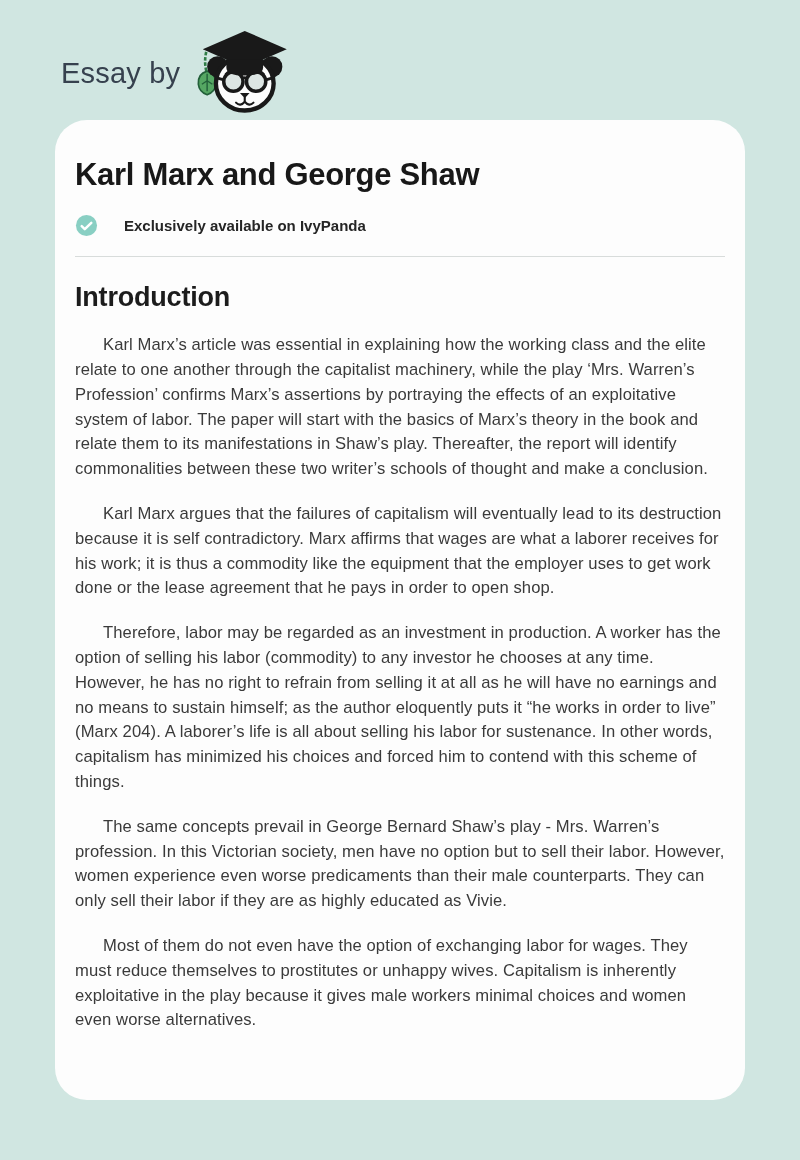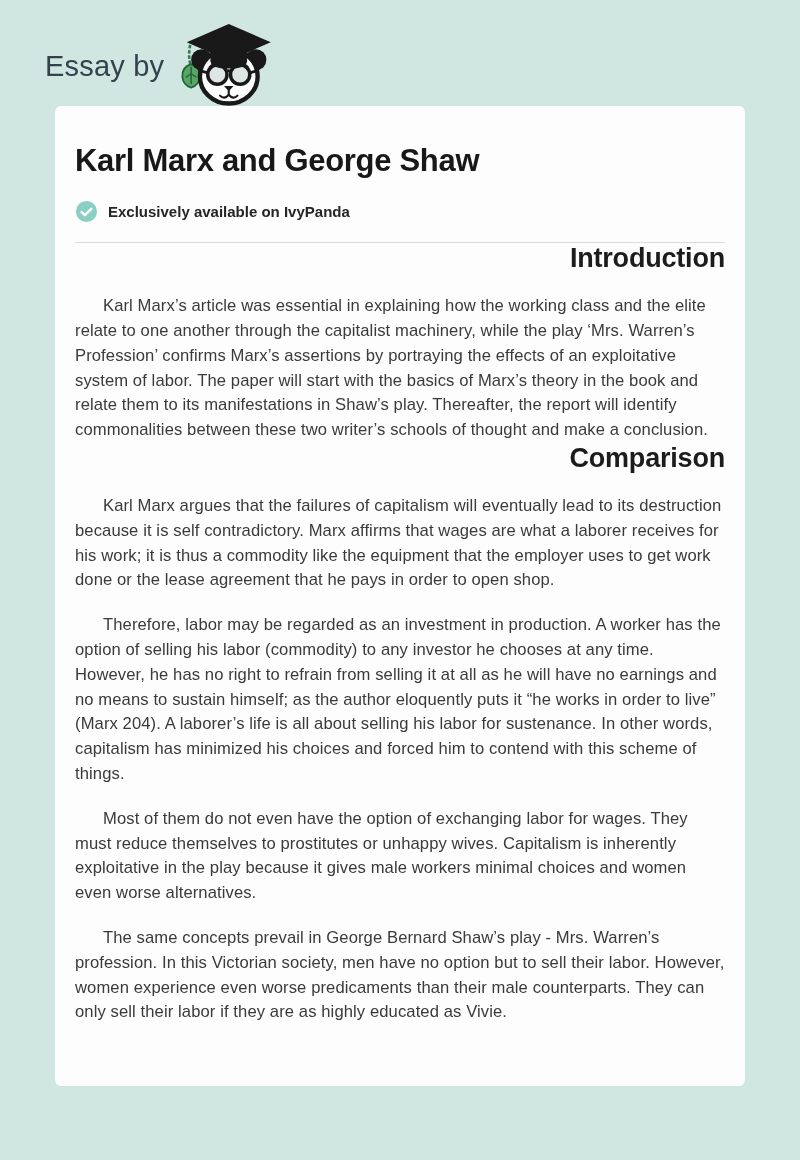--- a/index.html
+++ b/index.html
@@ -17,22 +17,22 @@
     font-family: "Liberation Sans", sans-serif;
   }
   body {
     height: 1160px;
     background: var(--background);
     overflow: hidden;
   }
   .header {
     display: flex;
     align-items: center;
-    padding: 26px 0 0 45px;
-    height: 106px;
+    padding: 26px 0 0 61px;
+    height: 120px;
   }
   .header .prefix {
     font-size: 29px;
     color: #36414e;
     letter-spacing: 0.2px;
   }
   .header .logo {
     margin: 2px 10px 0 14px;
     flex: 0 0 auto;
   }
@@ -44,54 +44,54 @@
     letter-spacing: 0.3px;
   }
   .header .brand sup {
     font-size: 16px;
     vertical-align: 14px;
   }
   .card {
     width: 690px;
     margin: 0 auto;
     background: var(--card);
-    border-radius: 6px;
+    border-radius: 32px;
     padding: 36px 20px 42px 20px;
     min-height: 980px;
   }
   .page-title {
     font-size: 31px;
     font-weight: bold;
     color: #181818;
     letter-spacing: -0.3px;
     line-height: 1.2;
   }
   .availability {
     display: flex;
     align-items: center;
-    gap: 10px;
+    gap: 26px;
     margin-top: 21px;
   }
   .availability .label {
     font-size: 15px;
     font-weight: bold;
     color: #252525;
   }
   .divider {
     border: none;
     border-top: 1px solid var(--divider);
     margin-top: 19px;
   }
   h2.section-heading {
     font-size: 27px;
     font-weight: bold;
     color: var(--heading);
     letter-spacing: -0.2px;
     line-height: 1.15;
-    text-align: right;
+    margin-top: 25px;
   }
   p.paragraph {
     font-size: 16.6px;
     line-height: 24.8px;
     color: var(--text);
     text-indent: 28px;
     margin-top: 20px;
     letter-spacing: 0.1px;
   }
 </style>
@@ -145,19 +145,18 @@
   </div>
 
   <hr class="divider">
 
   <section>
     <h2 class="section-heading">Introduction</h2>
     <p class="paragraph">Karl Marx’s article was essential in explaining how the working class and the elite relate to one another through the capitalist machinery, while the play ‘Mrs. Warren’s Profession’ confirms Marx’s assertions by portraying the effects of an exploitative system of labor. The paper will start with the basics of Marx’s theory in the book and relate them to its manifestations in Shaw’s play. Thereafter, the report will identify commonalities between these two writer’s schools of thought and make a conclusion.</p>
   </section>
 
   <section>
-    <h2 class="section-heading">Comparison</h2>
     <p class="paragraph">Karl Marx argues that the failures of capitalism will eventually lead to its destruction because it is self contradictory. Marx affirms that wages are what a laborer receives for his work; it is thus a commodity like the equipment that the employer uses to get work done or the lease agreement that he pays in order to open shop.</p>
     <p class="paragraph">Therefore, labor may be regarded as an investment in production. A worker has the option of selling his labor (commodity) to any investor he chooses at any time. However, he has no right to refrain from selling it at all as he will have no earnings and no means to sustain himself; as the author eloquently puts it “he works in order to live” (Marx 204). A laborer’s life is all about selling his labor for sustenance. In other words, capitalism has minimized his choices and forced him to contend with this scheme of things.</p>
+    <p class="paragraph">The same concepts prevail in George Bernard Shaw’s play - Mrs. Warren’s profession. In this Victorian society, men have no option but to sell their labor. However, women experience even worse predicaments than their male counterparts. They can only sell their labor if they are as highly educated as Vivie.</p>
     <p class="paragraph">Most of them do not even have the option of exchanging labor for wages. They must reduce themselves to prostitutes or unhappy wives. Capitalism is inherently exploitative in the play because it gives male workers minimal choices and women even worse alternatives.</p>
-    <p class="paragraph">The same concepts prevail in George Bernard Shaw’s play - Mrs. Warren’s profession. In this Victorian society, men have no option but to sell their labor. However, women experience even worse predicaments than their male counterparts. They can only sell their labor if they are as highly educated as Vivie.</p>
   </section>
 </div>
 
 </body></html>

